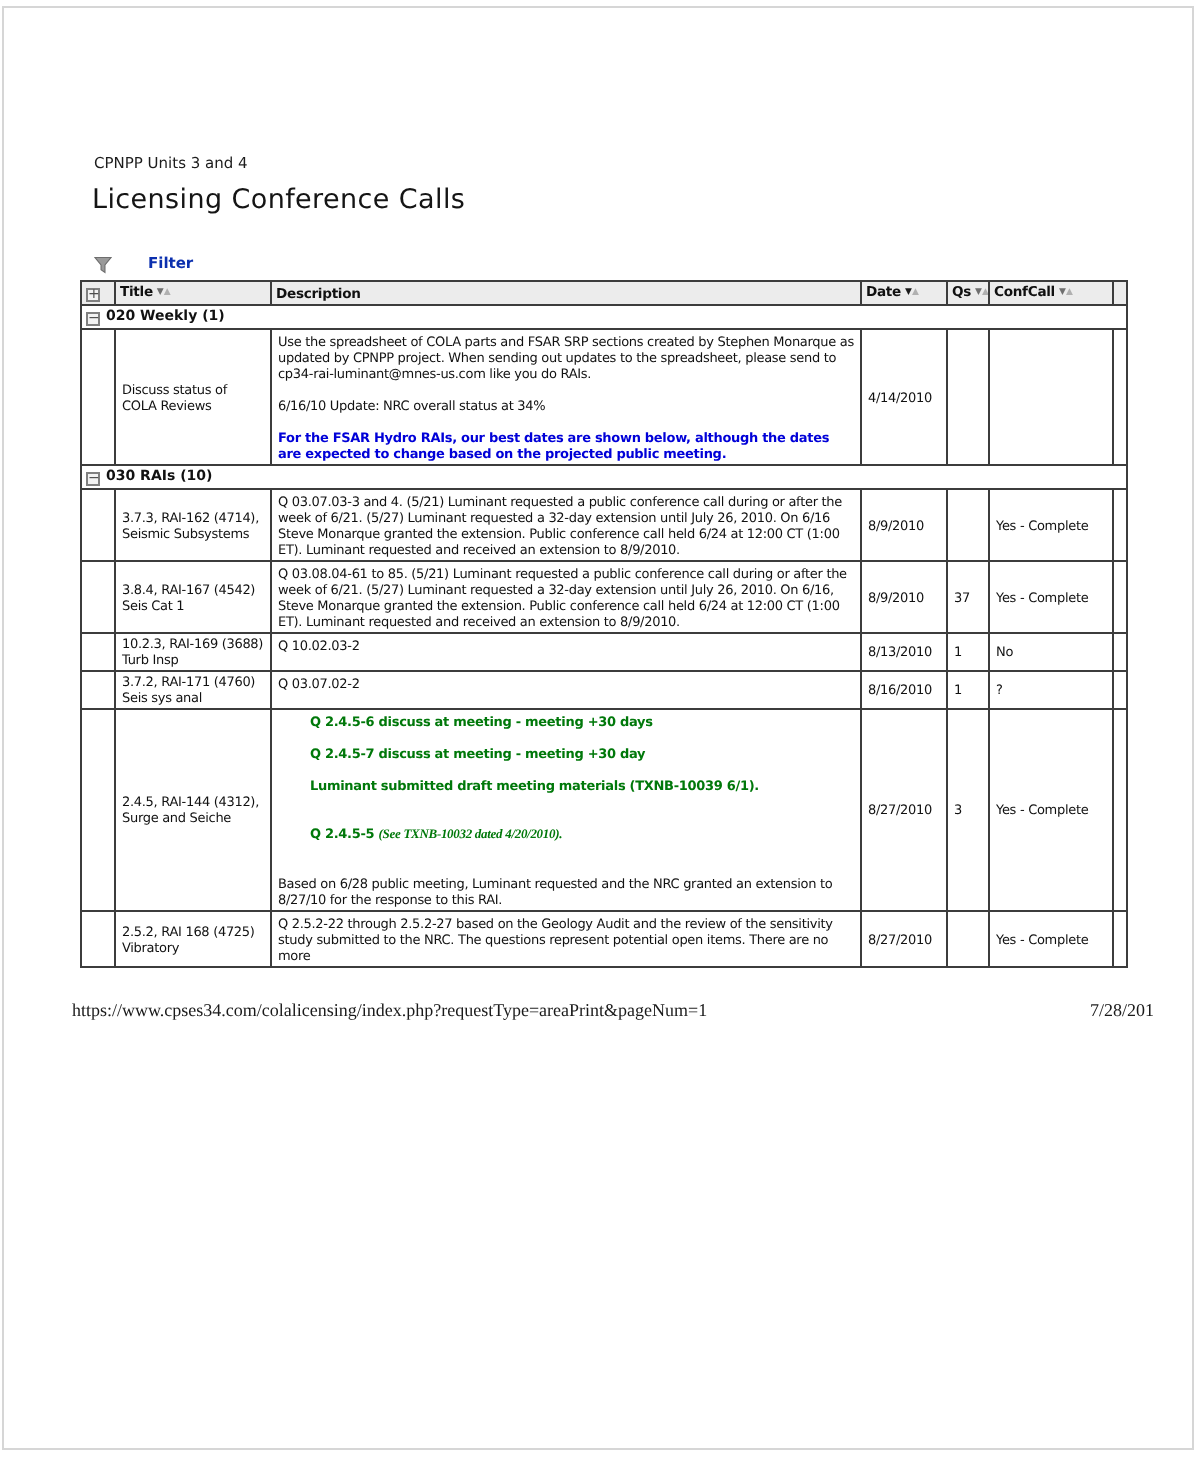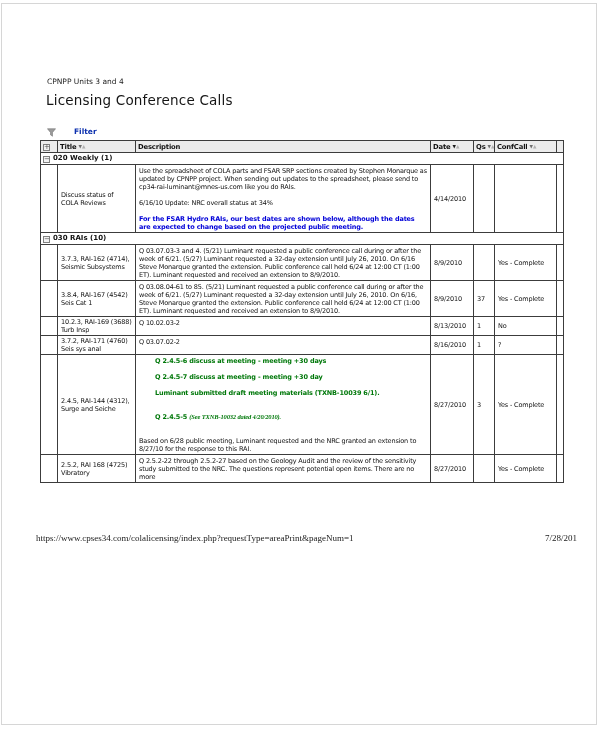--- a/index.html
+++ b/index.html
@@ -37,21 +37,21 @@
   .arr.down.active { color:#1a1a1a; }
   .dl { min-height:8px; line-height:8px; }
   .dl.blue  { color:#0000d8; font-weight:bold; }
   .dl.green { color:#00780a; font-weight:bold;padding-left:16px; }
   .dl .it { font-style:italic;font-family:Liberation Serif, serif; }
   td.title-cell { line-height:8px; }
   td.num-cell { vertical-align:middle; }
 
   .footer { position:absolute; left:36px; top:500px; width:541px; display:flex;
             justify-content:space-between; font-family:"Liberation Serif","DejaVu Serif",serif;
-            font-size:9px; color:#1a1a1a;margin-top:33px; }
+            font-size:9px; color:#1a1a1a; }
 </style>
 </head>
 <body>
 
 <div class="page-frame"></div>
 
 <div class="app-label">CPNPP Units 3 and 4</div>
 <div class="page-title">Licensing Conference Calls</div>
 
 <div class="filter-bar">

